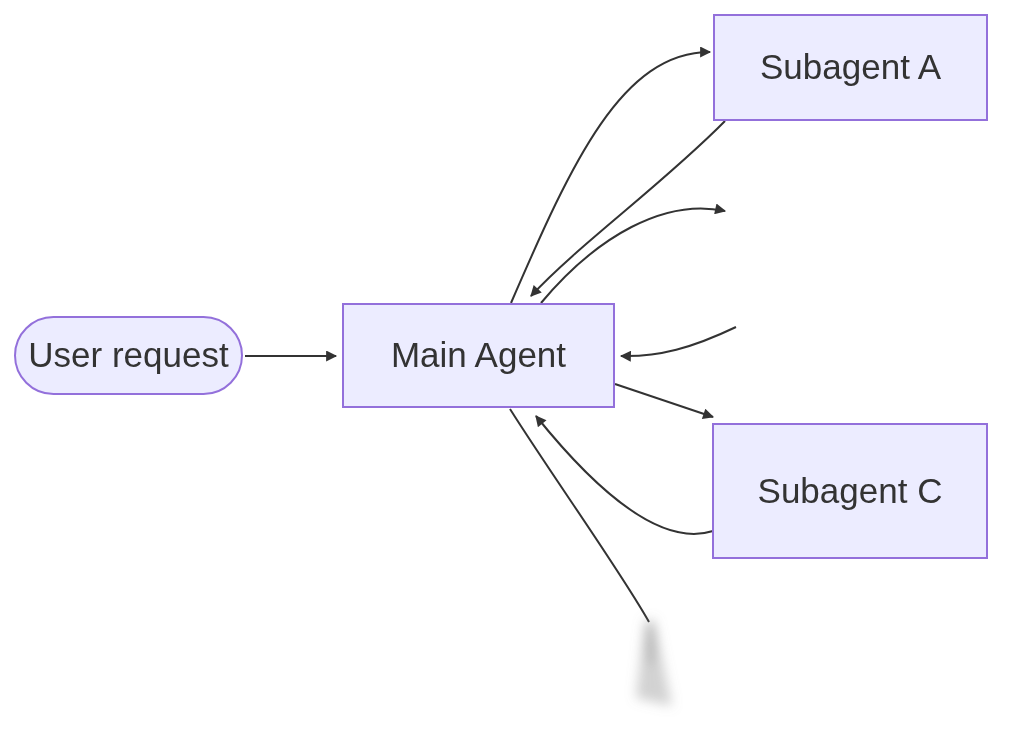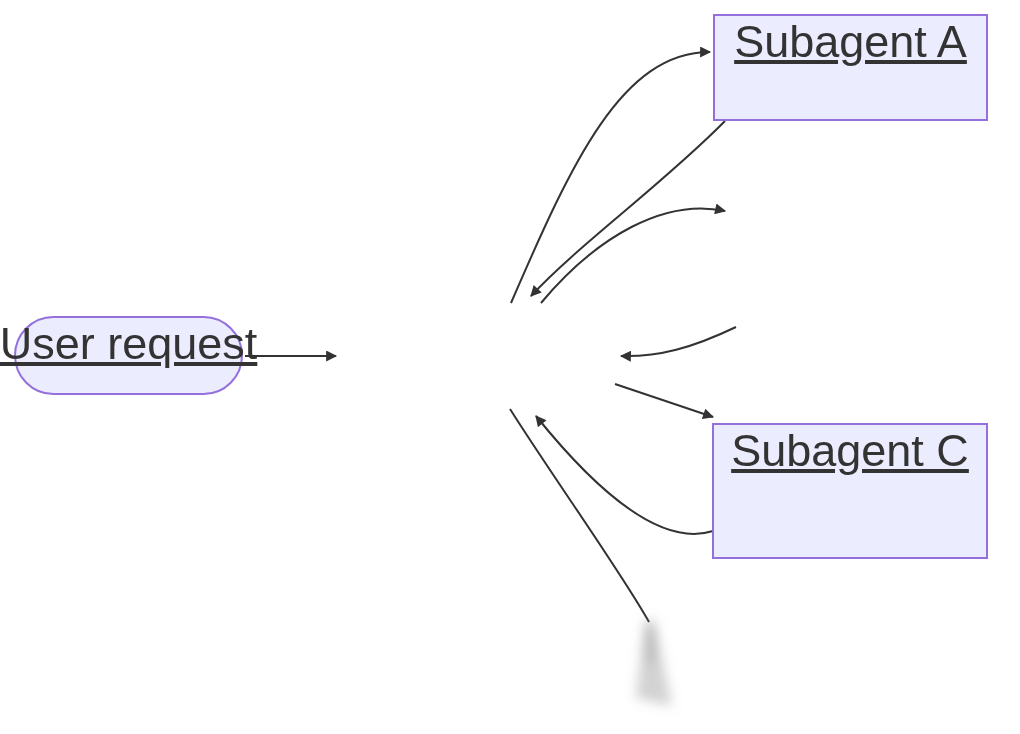--- a/index.html
+++ b/index.html
@@ -34,26 +34,25 @@
   .smudge {
     fill: #8a8a8a;
   }
   .node {
     position: absolute;
     box-sizing: border-box;
     background: var(--node-fill, #ECECFF);
     border: 2px solid var(--node-border, #9370DB);
     color: var(--text, #333333);
     display: flex;
-    align-items: flex-start;
+    align-items: center;
     justify-content: center;
-    font-size: 45px;
+    font-size: 35px;
     line-height: 1.15;
     white-space: nowrap;
-    text-decoration: underline;
   }
   .node.stadium {
     border-radius: 40px;
   }
   #node-user-request { left: 14px;  top: 316px; width: 229px; height: 79px;  }
   #node-main-agent   { left: 342px; top: 303px; width: 273px; height: 105px; }
   #node-subagent-a   { left: 713px; top: 14px;  width: 275px; height: 107px; }
   #node-subagent-b   { left: 713px; top: 220px; width: 275px; height: 107px; }
   #node-subagent-c   { left: 712px; top: 423px; width: 276px; height: 136px; }
 </style>
@@ -91,20 +90,23 @@
     <g filter="url(#soft-blur)">
       <path class="smudge" opacity="0.38" d="M645,620 L654,620 L672,706 L636,698 Z"></path>
       <ellipse class="smudge" opacity="0.35" cx="651" cy="644" rx="5" ry="22"></ellipse>
     </g>
   </svg>
 
   <div class="node stadium" id="node-user-request">
     <span>User request</span>
   </div>
 
+  <div class="node" id="node-main-agent">
+    <span>Main Agent</span>
+  </div>
 
   <div class="node" id="node-subagent-a">
     <span>Subagent A</span>
   </div>
 
 
   <div class="node" id="node-subagent-c">
     <span>Subagent C</span>
   </div>
 

